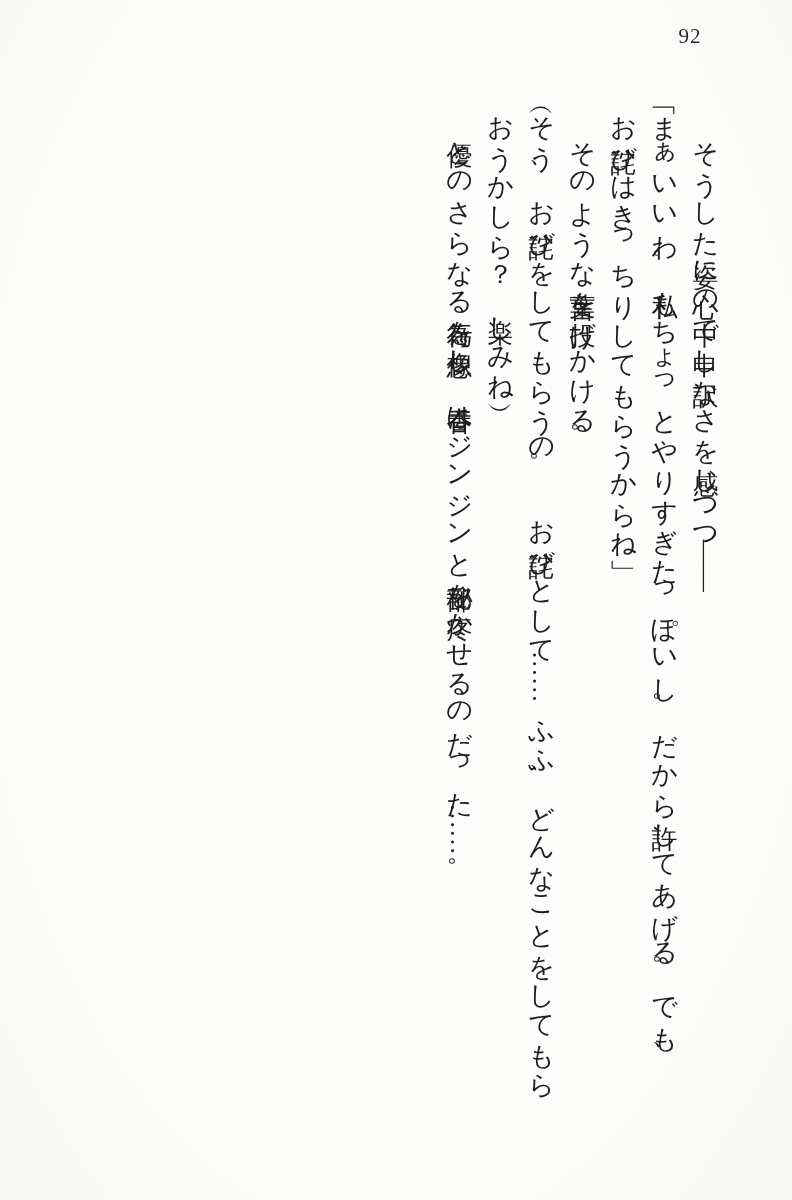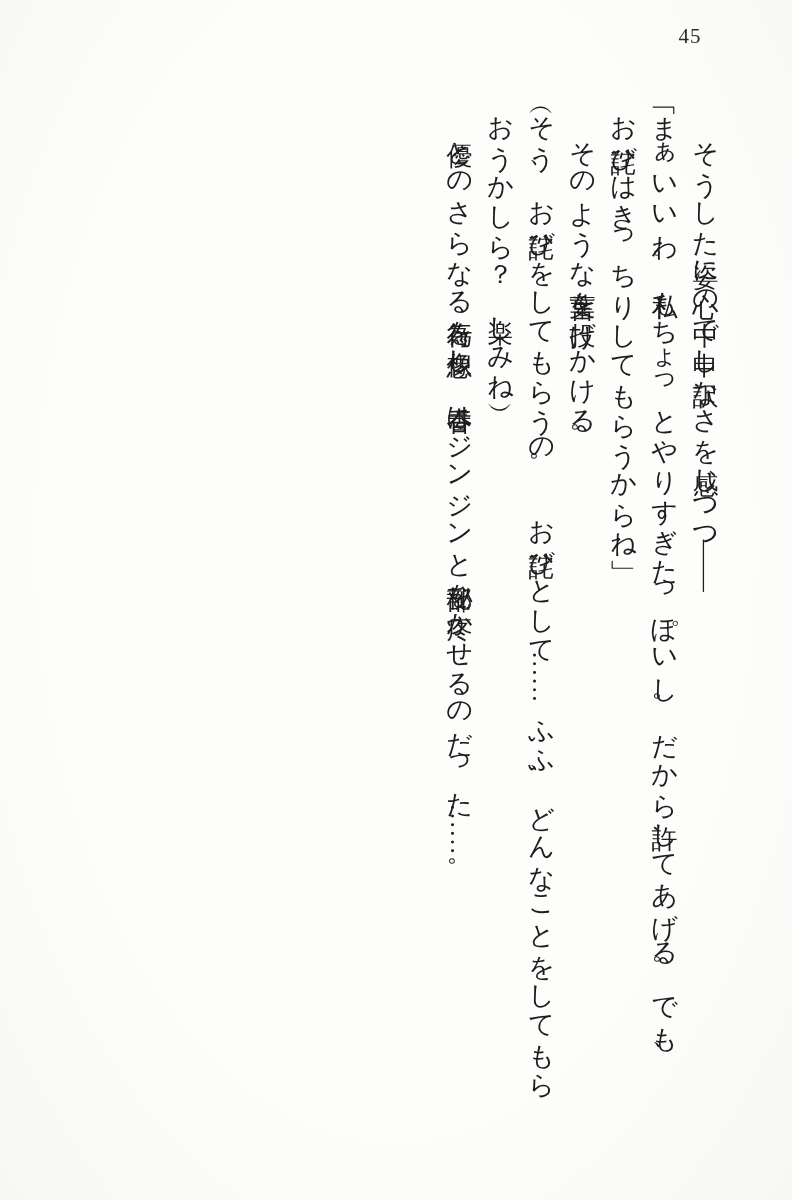--- a/index.html
+++ b/index.html
@@ -45,21 +45,21 @@
     margin: 0;
     padding: 0;
     text-align: start;
   }
 </style>
 </head>
 <body>
 
 <div class="page">
 
-  <div class="page-number">45</div>
+  <div class="page-number">92</div>
 
   <div class="text-block">
     <p>　そうした姿に心の中で申し訳なさを感じつつ――</p>
     <p>「まぁいいわ。私もちょっとやりすぎたっぽいし。だから許してあげる。でも、お詫びはきっちりしてもらうからね」</p>
     <p>　そのような言葉を投げかける。</p>
     <p>（そう、お詫びをしてもらうの。　お詫びとして……ふふ、どんなことをしてもらおうかしら？　楽しみね）</p>
     <p>　優とのさらなる行為を想像し、春香はジンジンと秘部を疼かせるのだった……。</p>
   </div>
 
 </div>

